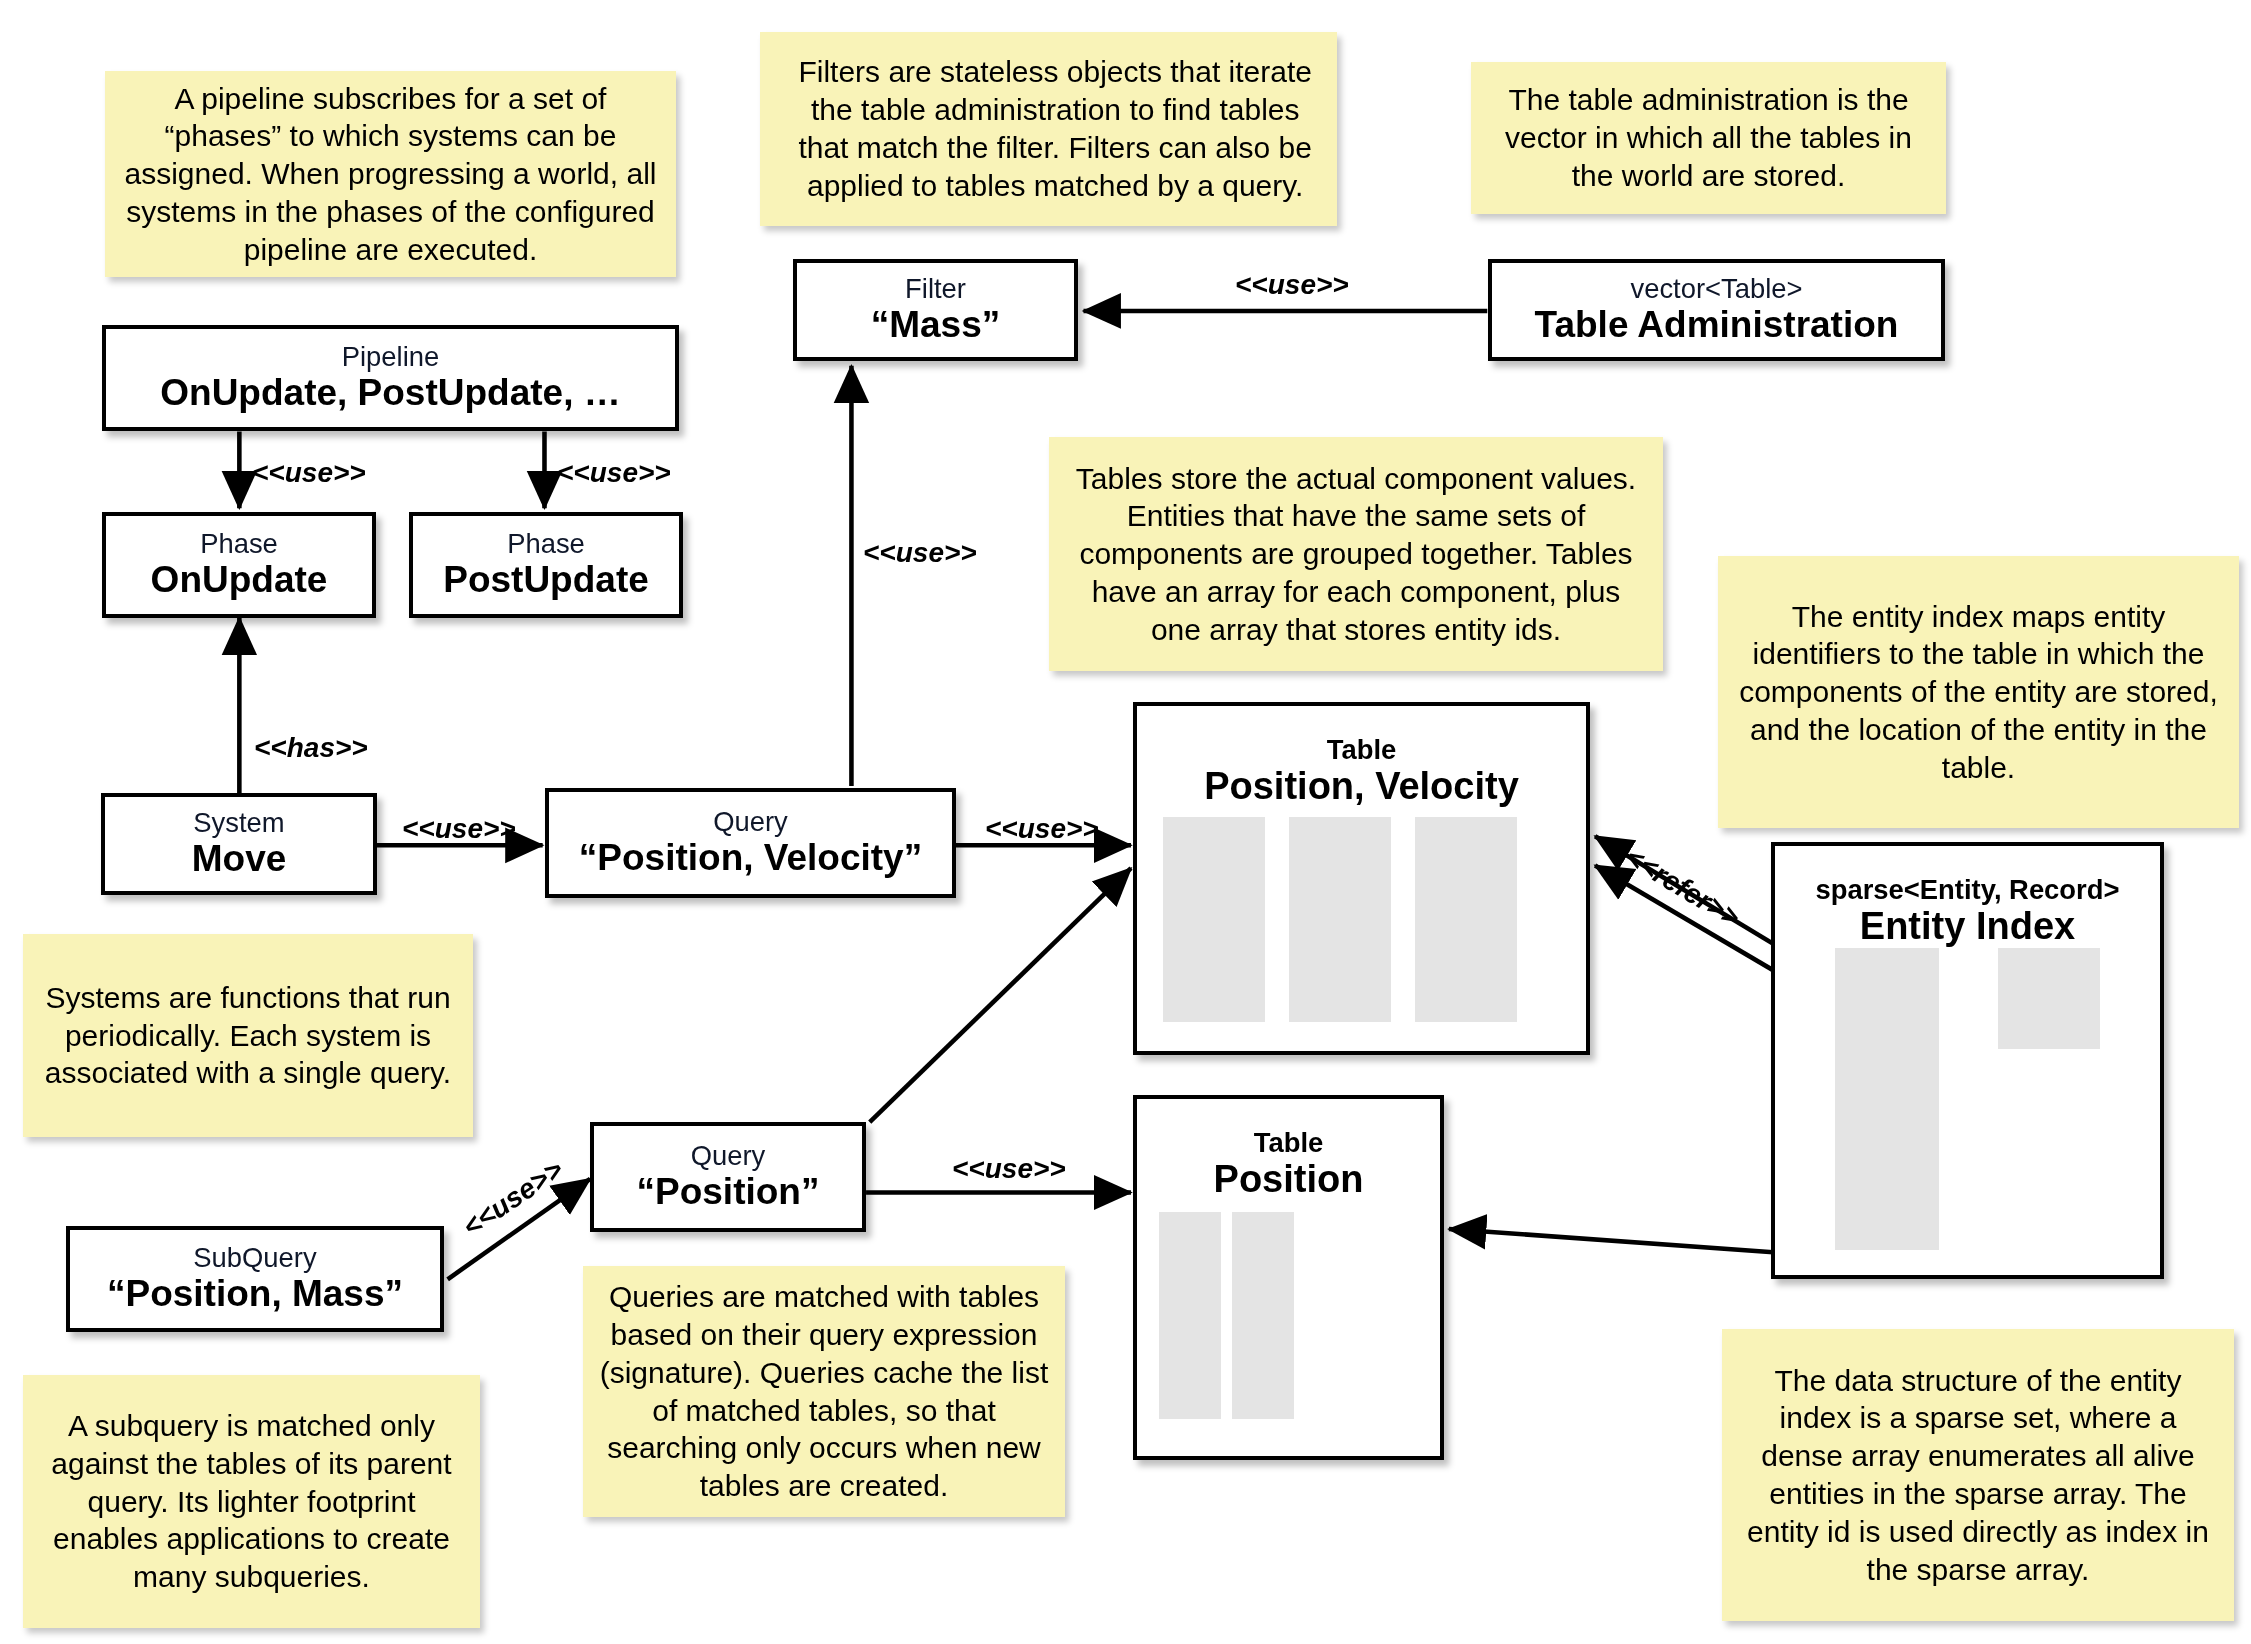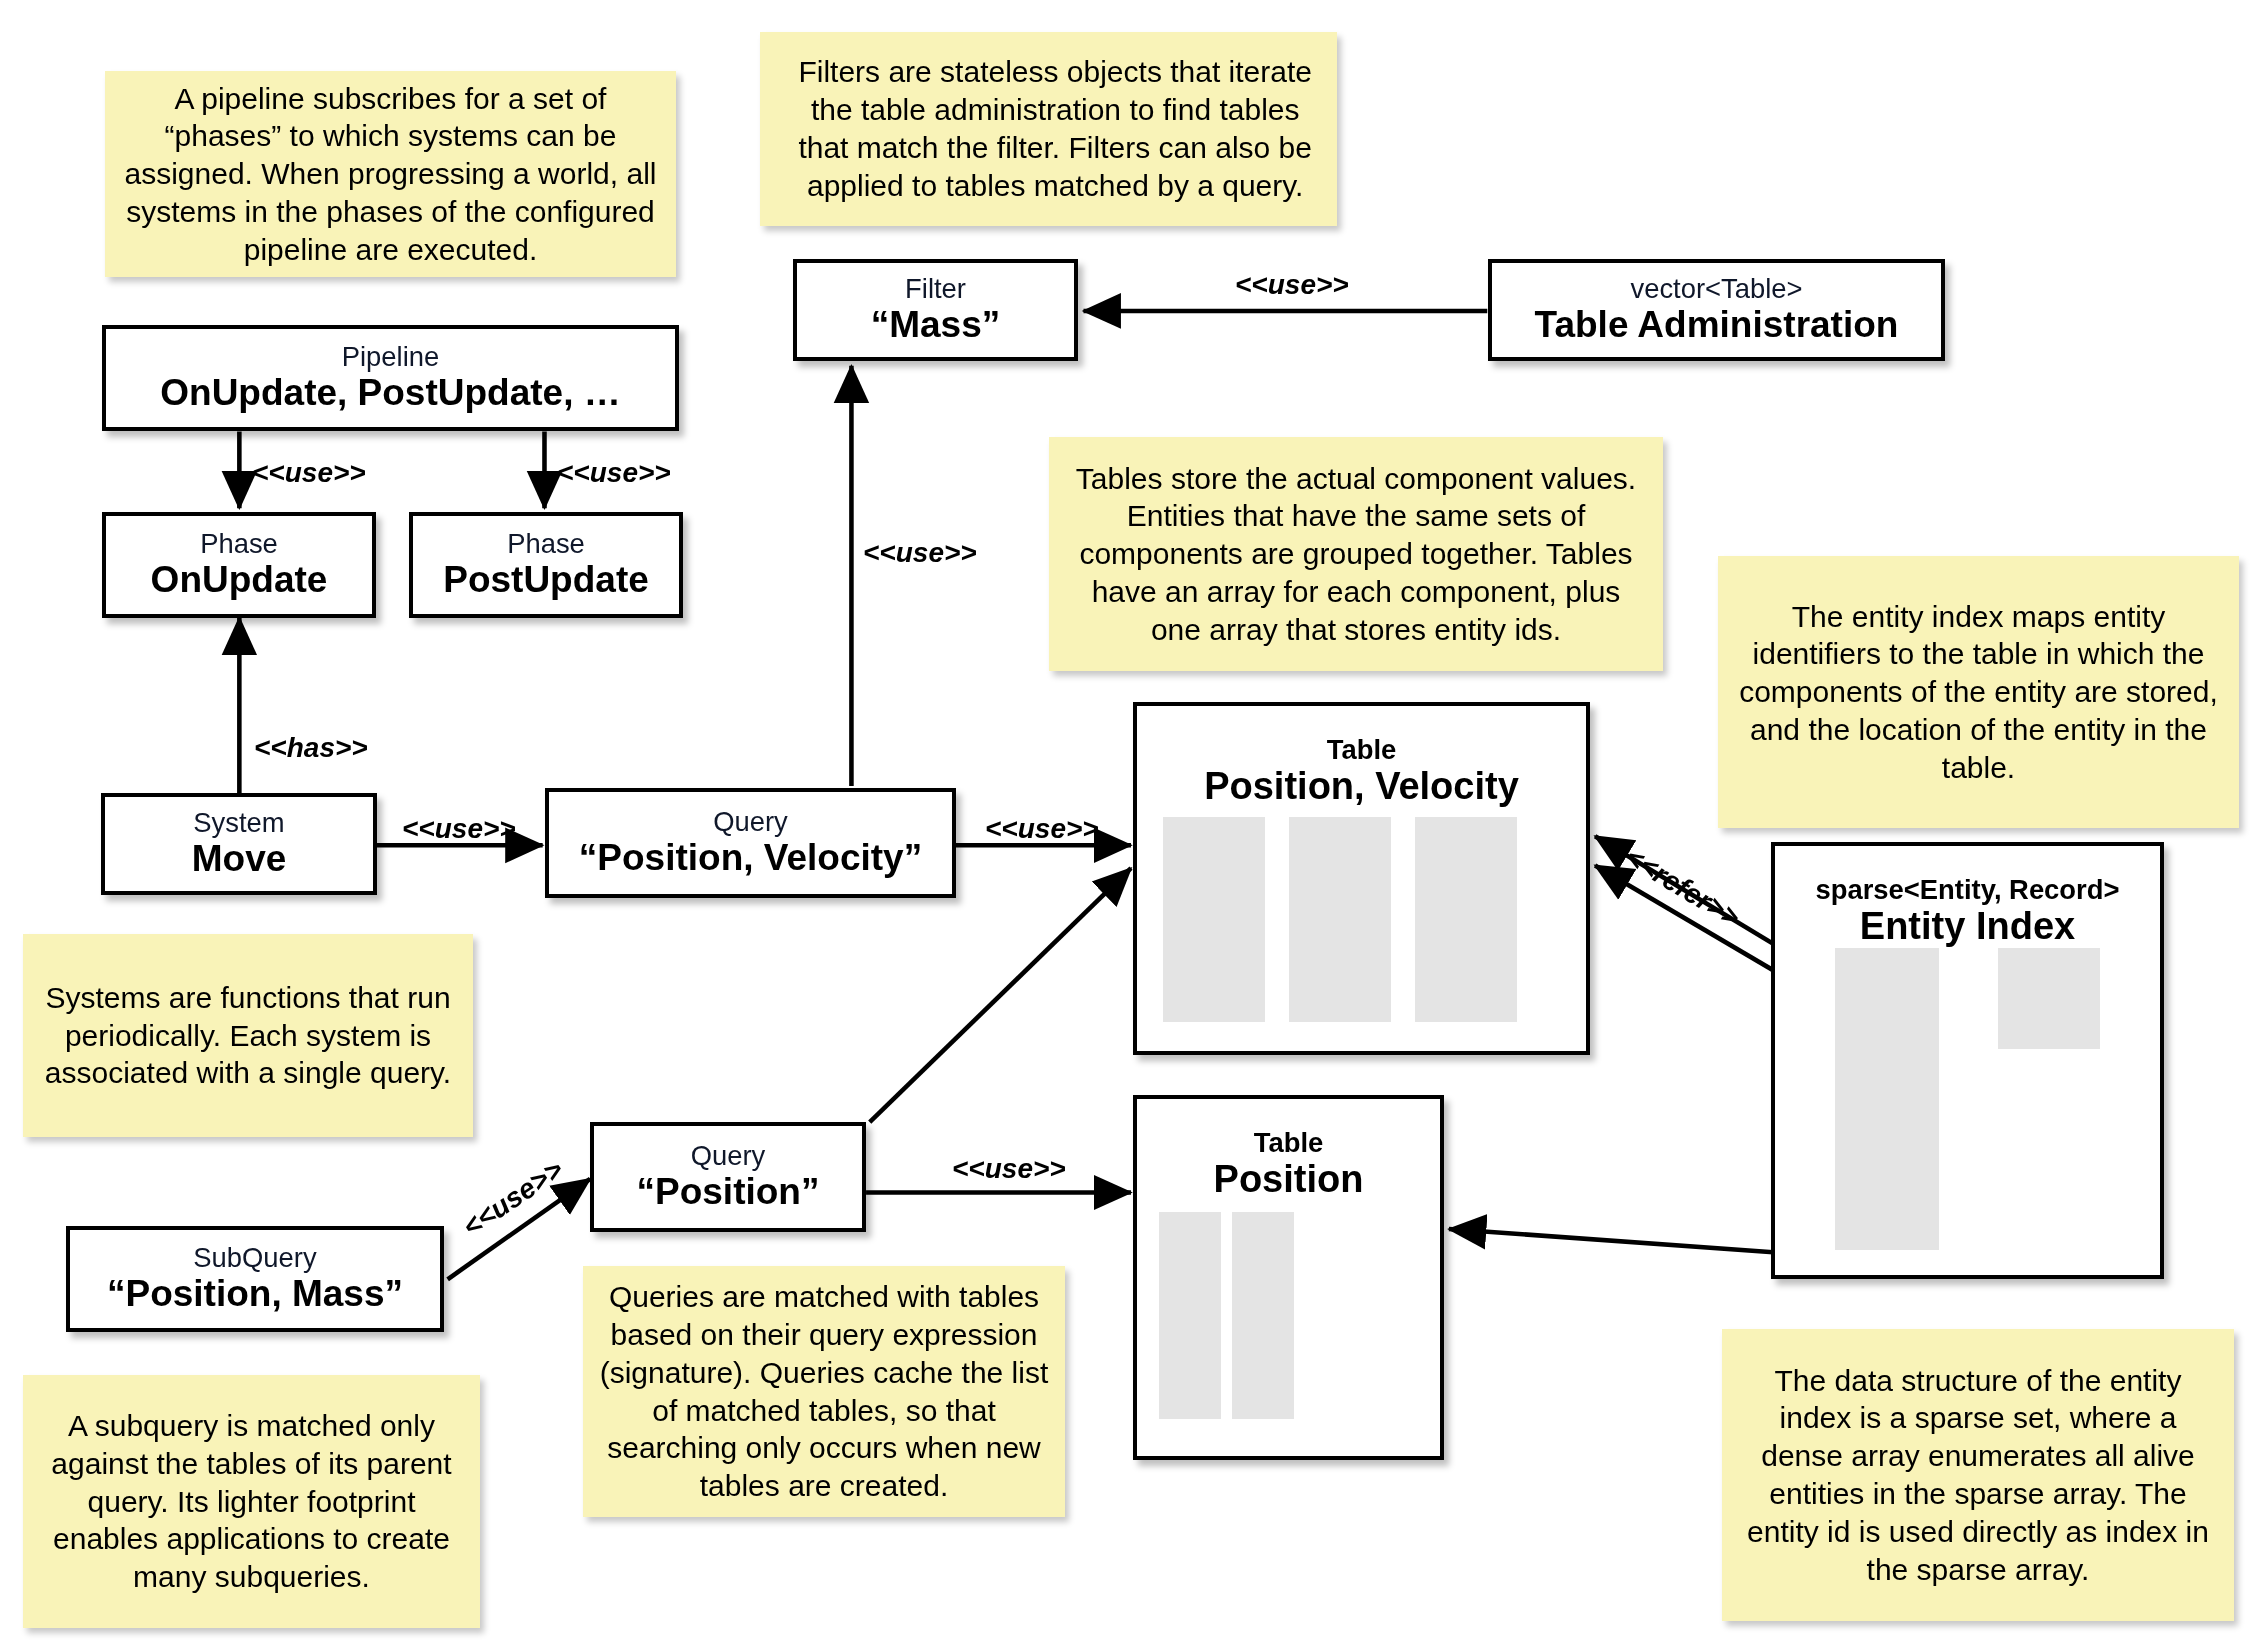--- a/index.html
+++ b/index.html
@@ -154,20 +154,23 @@
   </svg>
 
   <div class="note" style="left:105px; top:71px; width:571px; height:206px;">
     <span>A pipeline subscribes for a set of “phases” to which systems can be assigned. When progressing a world, all systems in the phases of the configured pipeline are executed.</span>
   </div>
 
   <div class="note" style="left:760px; top:32px; width:577px; height:194px;padding-left:28px;">
     <span>Filters are stateless objects that iterate the table administration to find tables that match the filter. Filters can also be applied to tables matched by a query.</span>
   </div>
 
+  <div class="note" style="left:1471px; top:62px; width:475px; height:152px;">
+    <span>The table administration is the vector in which all the tables in the world are stored.</span>
+  </div>
 
   <div class="note" style="left:1049px; top:437px; width:614px; height:234px;">
     <span>Tables store the actual component values. Entities that have the same sets of components are grouped together. Tables have an array for each component, plus one array that stores entity ids.</span>
   </div>
 
   <div class="note" style="left:1718px; top:556px; width:521px; height:272px;">
     <span>The entity index maps entity identifiers to the table in which the components of the entity are stored, and the location of the entity in the table.</span>
   </div>
 
   <div class="note" style="left:23px; top:934px; width:450px; height:203px;">

